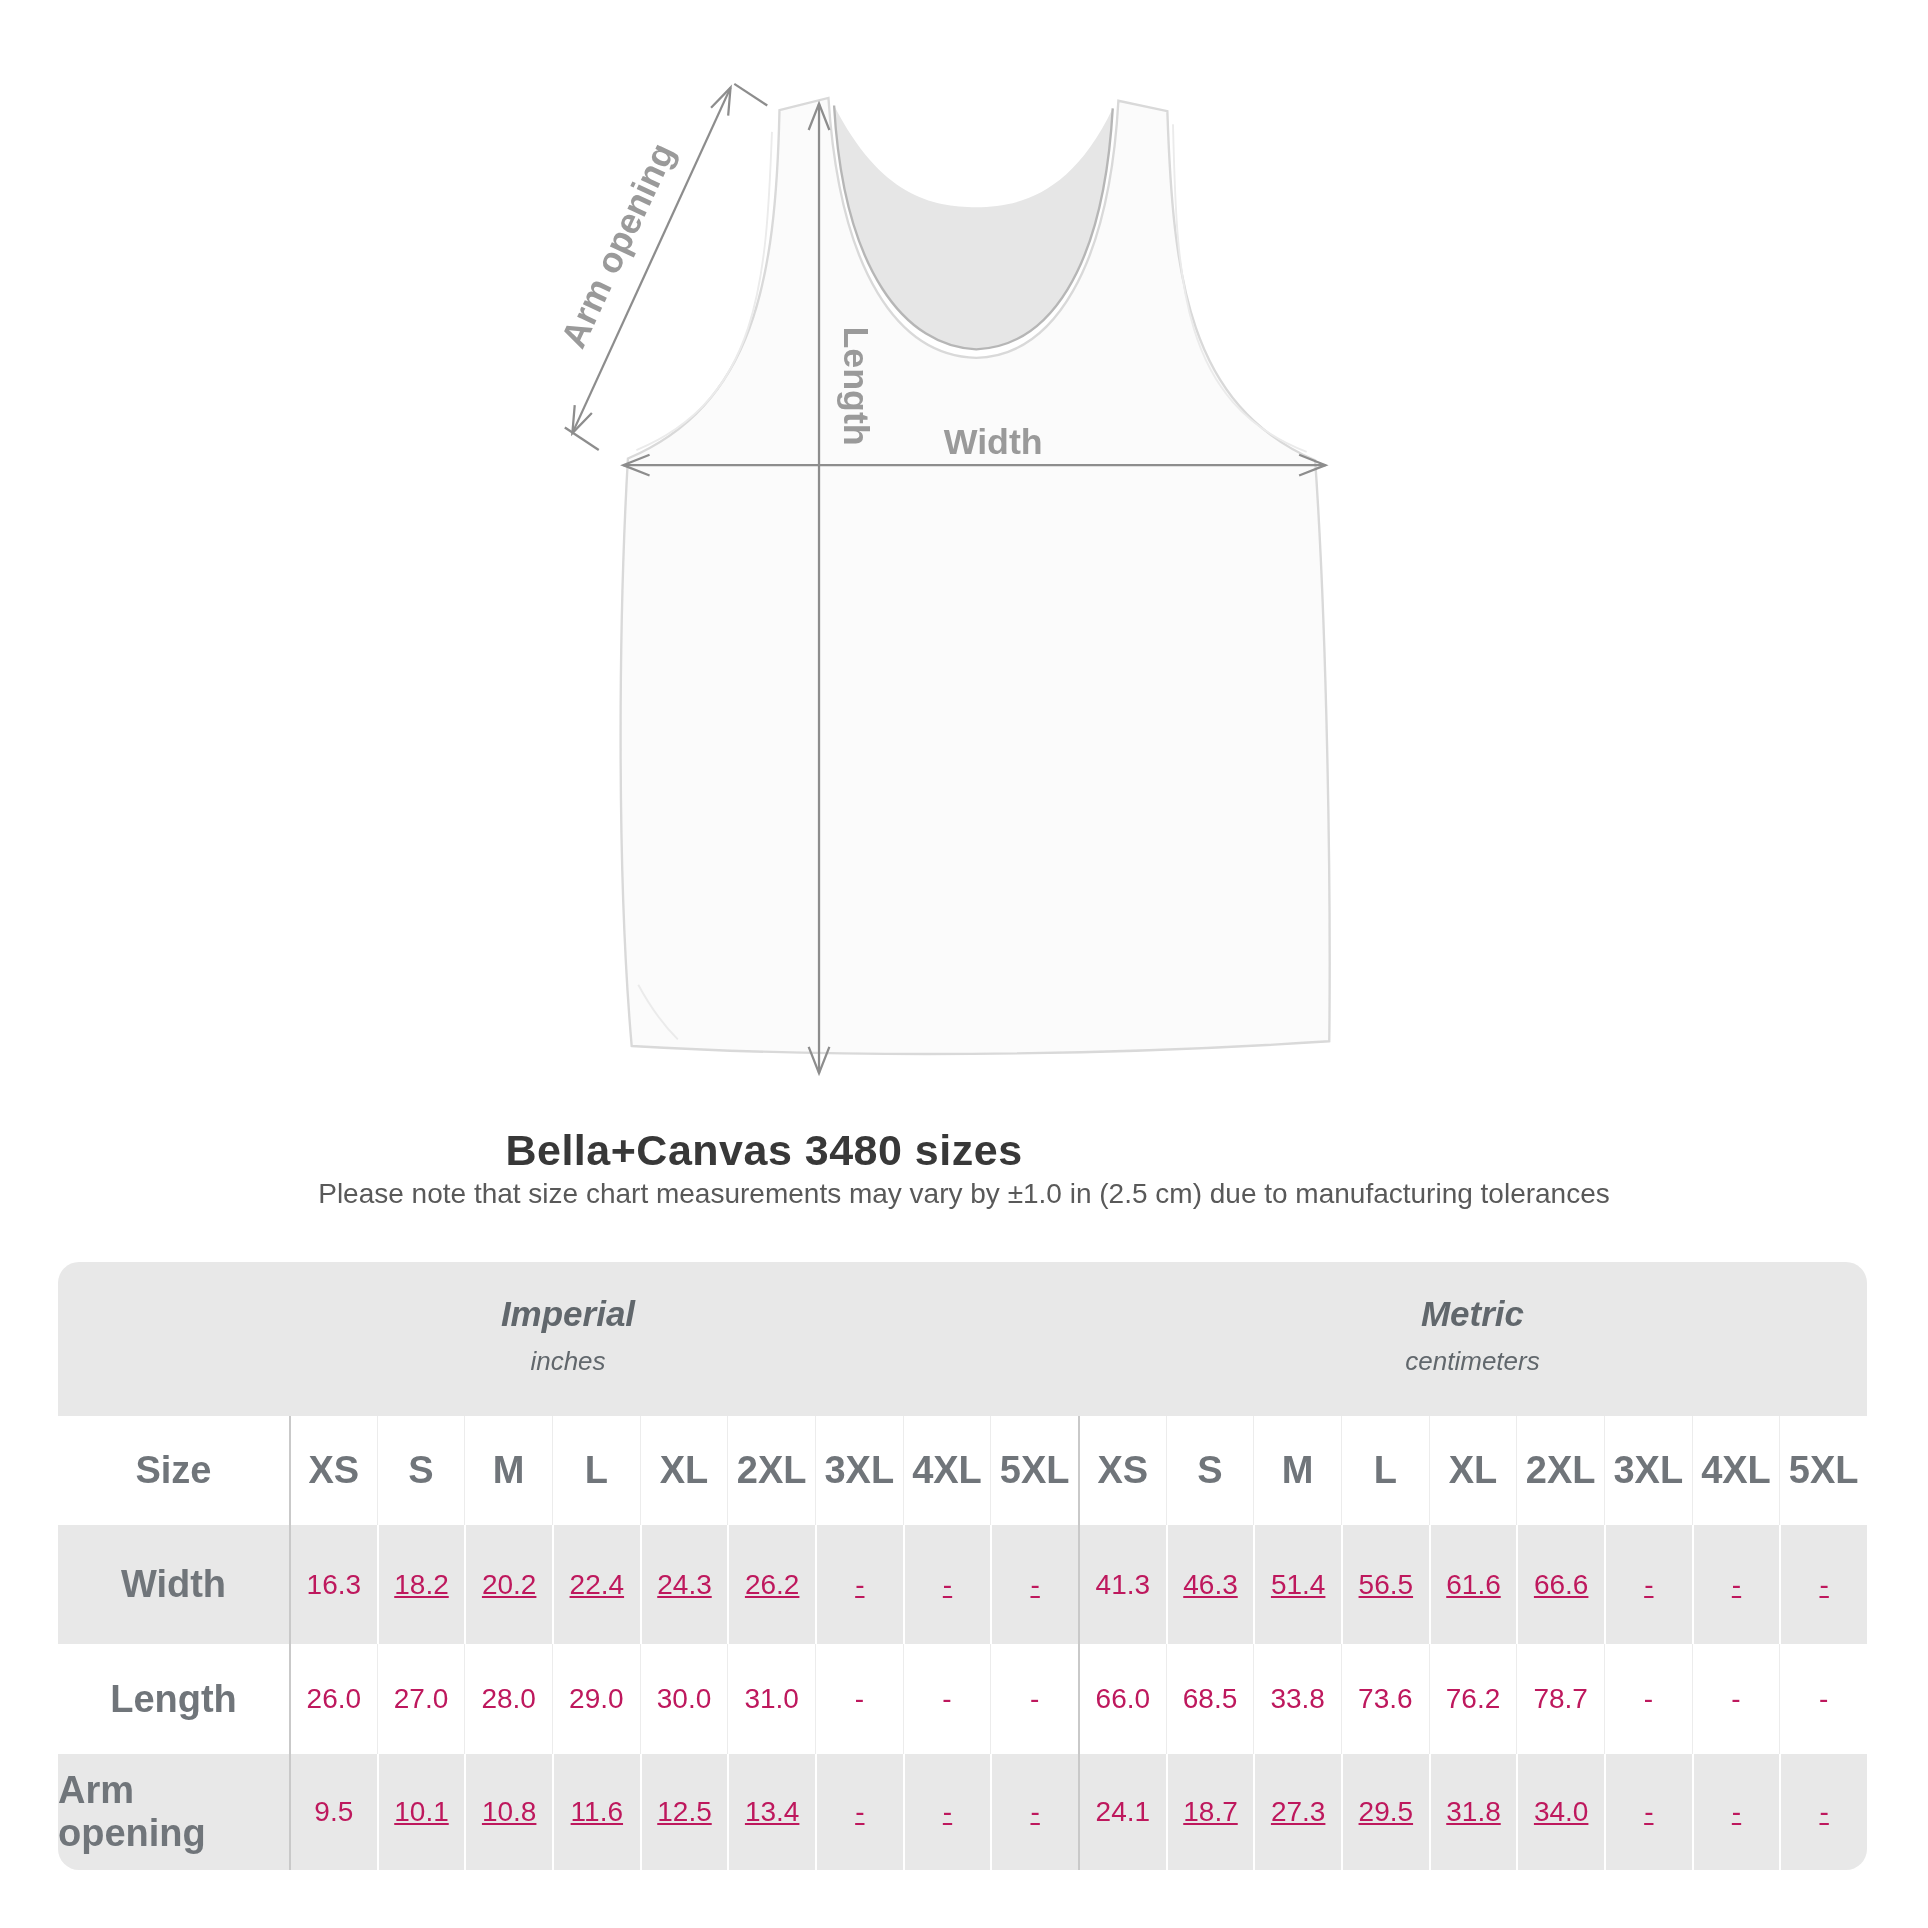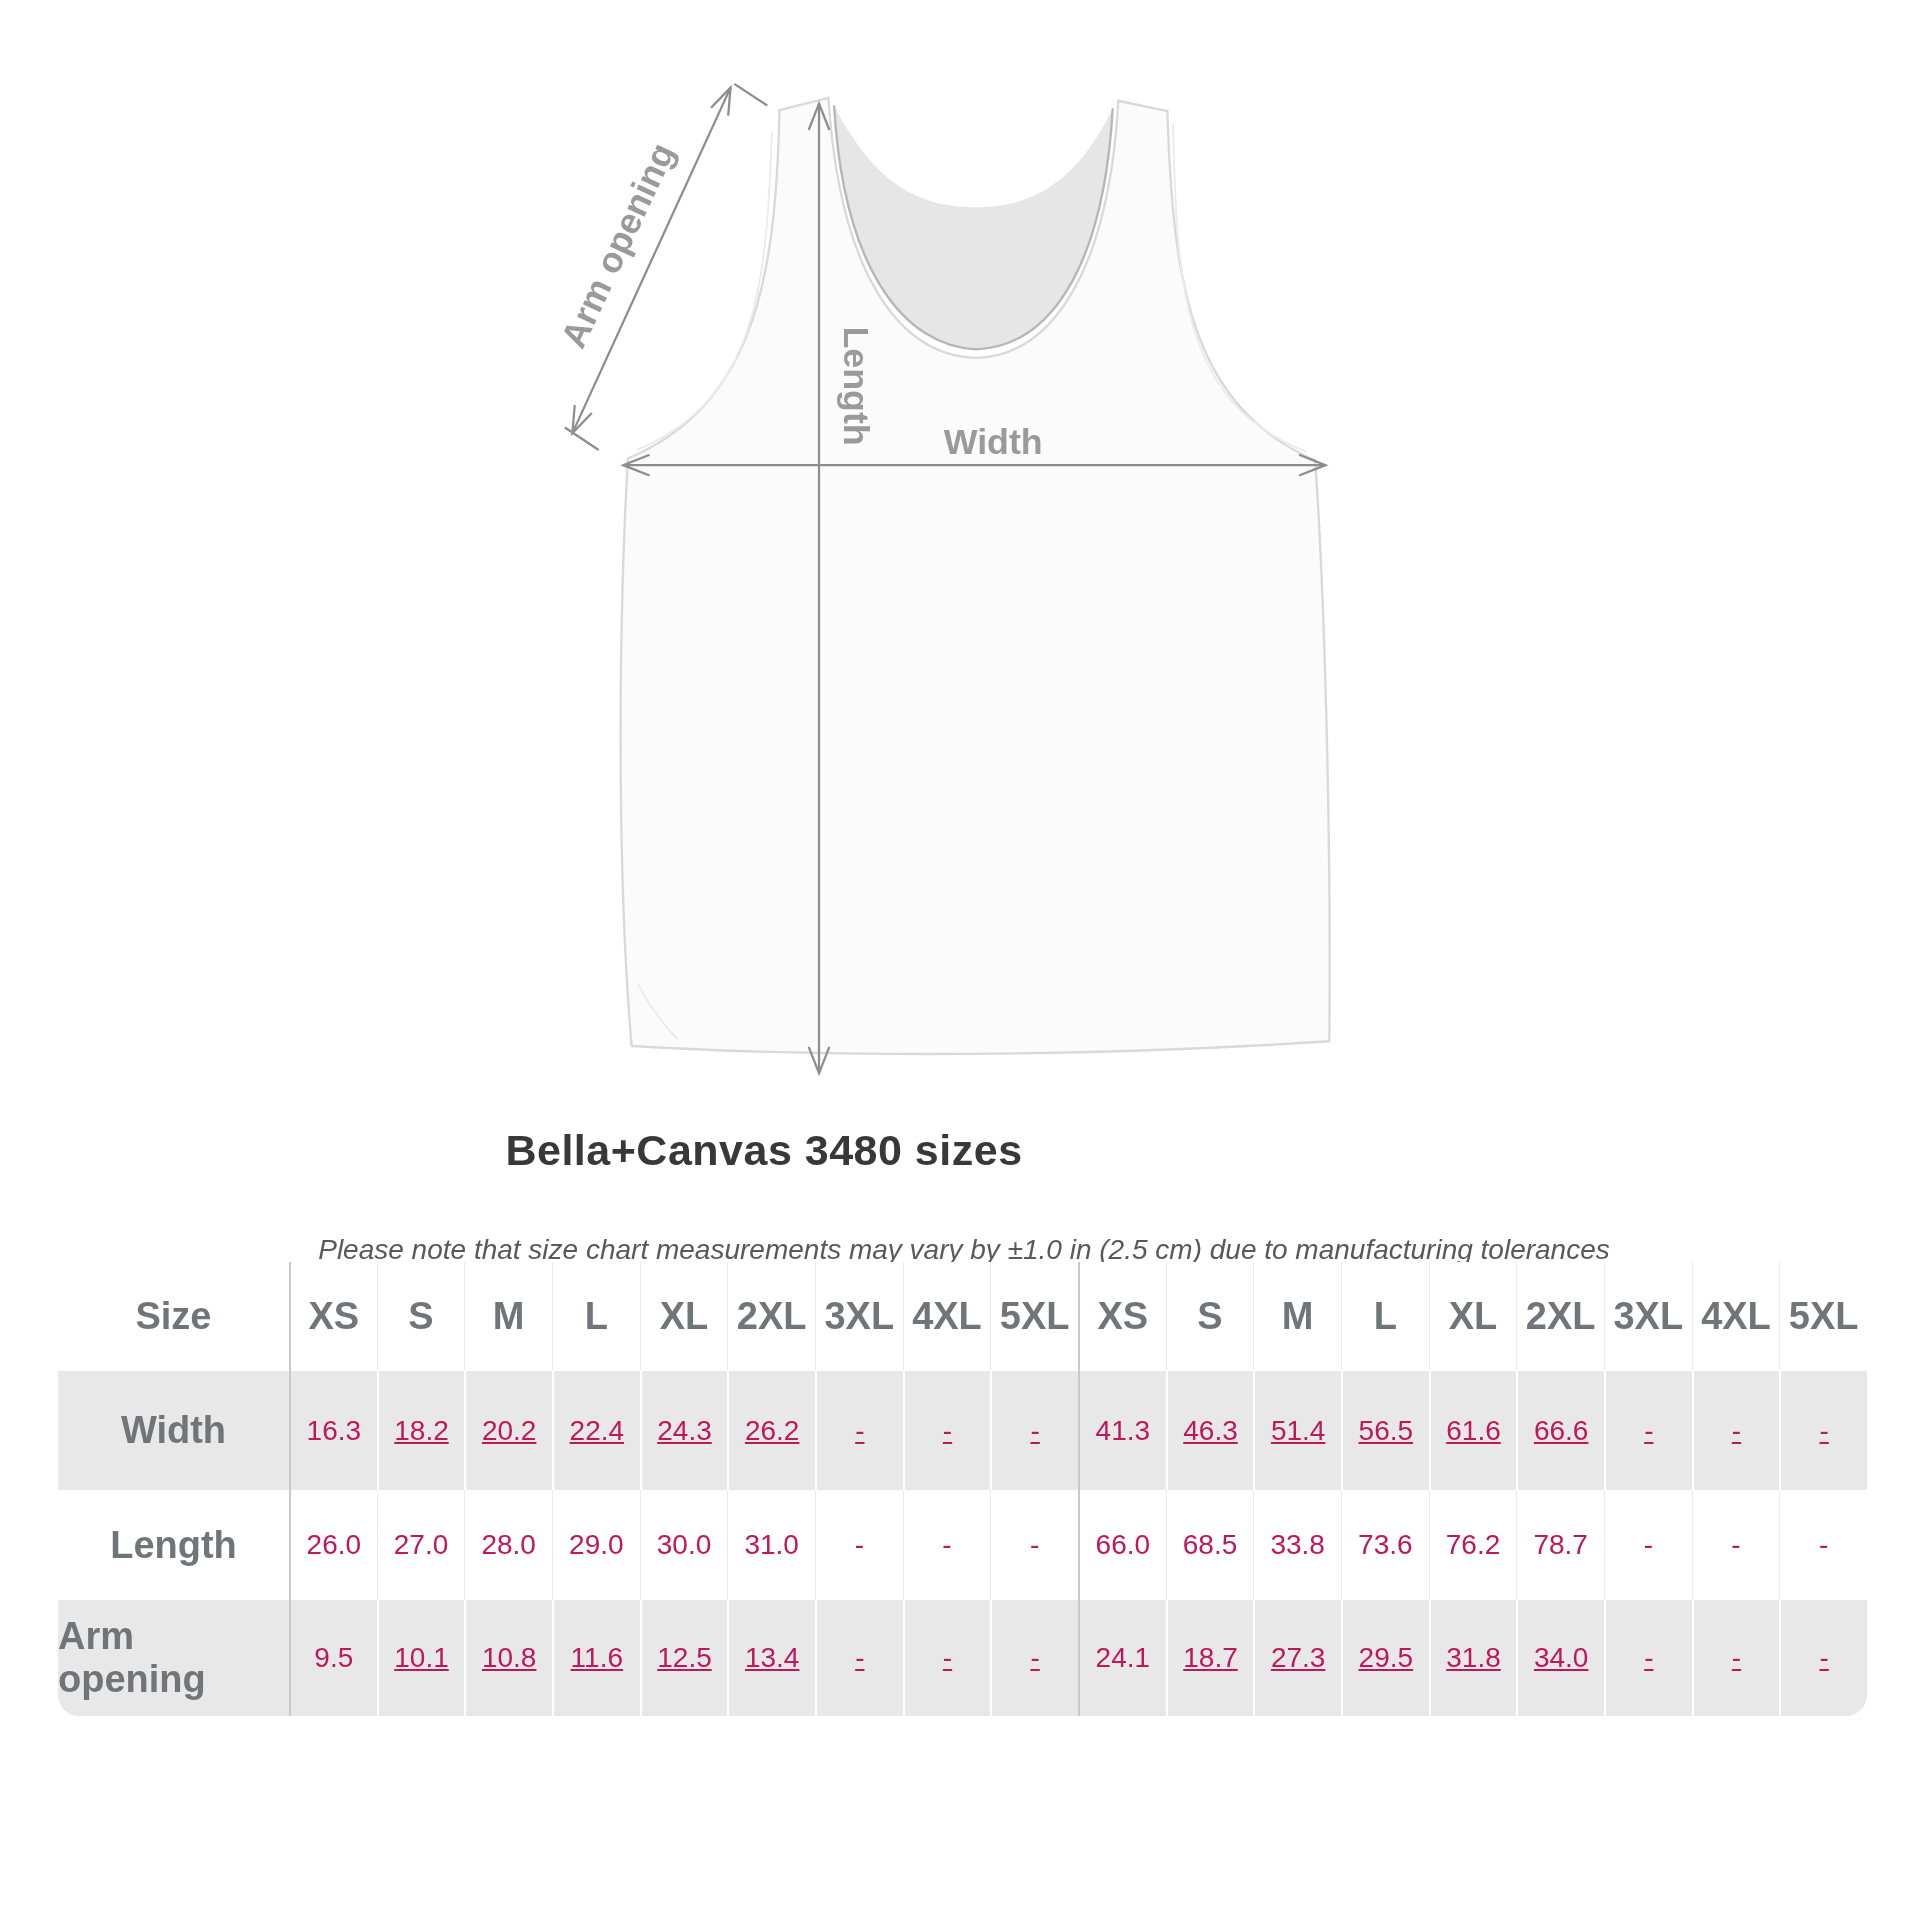--- a/index.html
+++ b/index.html
@@ -8,22 +8,22 @@
   .diagram{position:absolute;top:0;left:0;}
   .mlabel{font-family:"Liberation Sans",sans-serif;font-size:38px;font-weight:bold;fill:#9a9a9a;}
   .shirt-body{fill:#fbfbfb;stroke:#d9d9d9;stroke-width:2.5;}
   .neck-fill{fill:#e6e6e6;stroke:none;}
   .neck-trim{fill:none;stroke:#b6b6b6;stroke-width:2.5;}
   .soft-line{fill:none;stroke:#ebebeb;stroke-width:2;}
   .arrow{fill:none;stroke:#8d8d8d;stroke-width:2.4;}
 
   .page-title{position:absolute;top:1126px;left:0;width:1528px;margin:0;text-align:center;
     font-size:43px;font-weight:bold;color:#383838;letter-spacing:0.5px;}
-  .page-subtitle{position:absolute;top:1234px;left:0;width:1928px;margin:0;text-align:center;
-    font-size:28px;font-style:italic;color:#595959;}
+  .page-subtitle{position:absolute;top:1178px;left:0;width:1928px;margin:0;text-align:center;
+    font-size:28px;color:#595959;}
 
   .size-table{position:absolute;left:58px;top:1262px;width:1809px;}
   .band{display:flex;}
   .band-cell{background:#e8e8e8;height:154px;box-sizing:border-box;display:flex;flex-direction:column;
     align-items:center;padding-top:32px;}
   .band-left{width:1020px;border-radius:21px 0 0 0;}
   .band-right{width:789px;border-radius:0 21px 0 0;}
   .band-title{font-size:35px;font-weight:bold;font-style:italic;color:#61676c;line-height:1.15;}
   .band-sub{font-size:26px;font-style:italic;color:#61676c;margin-top:11.3px;}
 
@@ -89,20 +89,30 @@
 
   <text class="mlabel" transform="translate(668,266) rotate(-65)" text-anchor="middle">Arm opening</text>
   <text class="mlabel" transform="translate(897,410) rotate(90)" text-anchor="middle">Length</text>
   <text class="mlabel" x="1055" y="482" text-anchor="middle">Width</text>
 </svg>
 
 <h1 class="page-title">Bella+Canvas 3480 sizes</h1>
 <p class="page-subtitle">Please note that size chart measurements may vary by ±1.0 in (2.5 cm) due to manufacturing tolerances</p>
 
 <div class="size-table">
+  <div class="band">
+    <div class="band-cell band-left">
+      <div class="band-title">Imperial</div>
+      <div class="band-sub">inches</div>
+    </div>
+    <div class="band-cell band-right">
+      <div class="band-title">Metric</div>
+      <div class="band-sub">centimeters</div>
+    </div>
+  </div>
   <div class="grid" id="size-grid">
       <div class="cell r-head c-headlabel">Size</div>
       <div class="cell r-head c-headlabel sep-strong">XS</div>
       <div class="cell r-head c-headlabel sep-w">S</div>
       <div class="cell r-head c-headlabel sep-w">M</div>
       <div class="cell r-head c-headlabel sep-w">L</div>
       <div class="cell r-head c-headlabel sep-w">XL</div>
       <div class="cell r-head c-headlabel sep-w">2XL</div>
       <div class="cell r-head c-headlabel sep-w">3XL</div>
       <div class="cell r-head c-headlabel sep-w">4XL</div>

